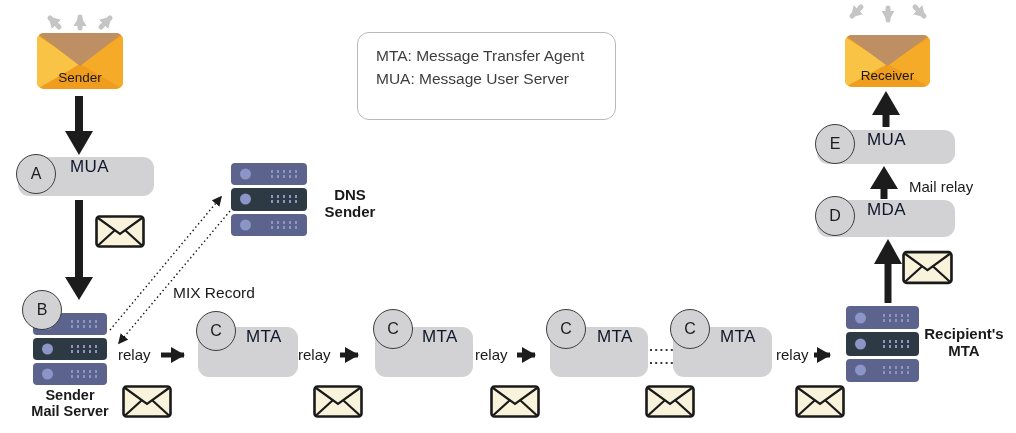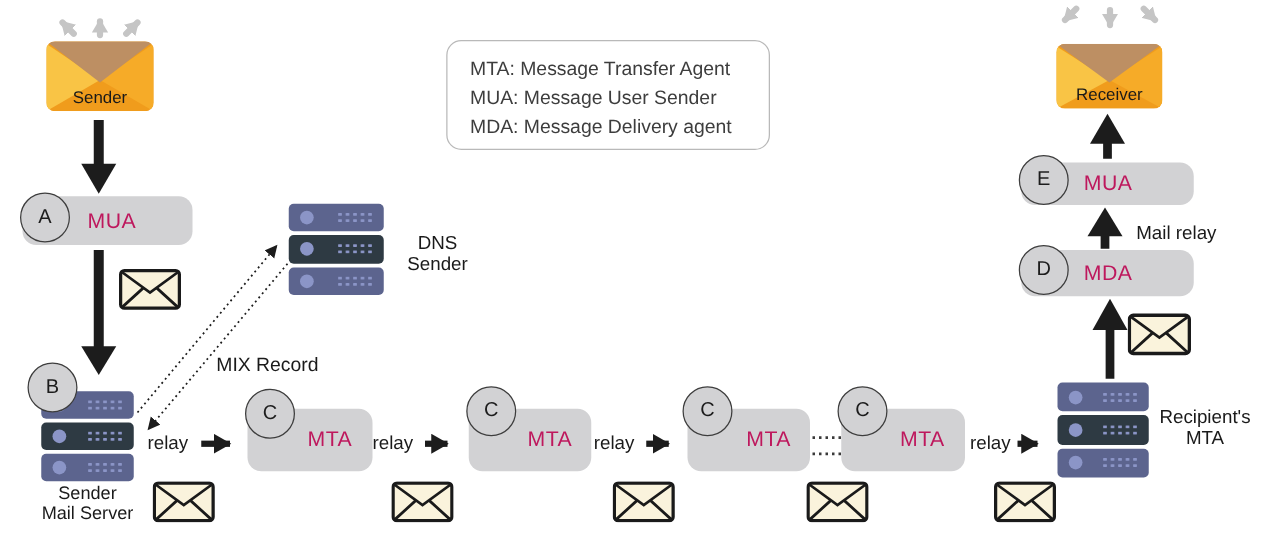--- a/index.html
+++ b/index.html
@@ -2,21 +2,21 @@
 <html><head>
 <meta charset="utf-8">
 <style>
   * { margin:0; padding:0; box-sizing:border-box; }
   body { background:#ffffff; font-family:"Liberation Sans", sans-serif; }
   .canvas { position:relative; width:1016px; height:433px; background:#ffffff; overflow:hidden; }
 
   .overlay { position:absolute; left:0; top:0; width:1016px; height:433px; pointer-events:none; }
 
   
-  .node { position:absolute; background:#d2d2d4; border-radius:11px; display:flex; align-items:center; color:#be185d; }
+  .node { position:absolute; background:#d2d2d4; border-radius:11px; display:flex; color:#0f172a; }
   .node .lbl { font-size:17px; letter-spacing:.4px; }
 
   
   .badge { position:absolute; width:40px; height:40px; border-radius:50%; background:#d2d2d4;
            border:1.6px solid #3d3d3d; display:flex; align-items:center; justify-content:center;
            font-size:16px; color:#1c1c1c; z-index:5; }
 
   
   .server { position:absolute; display:flex; flex-direction:column; gap:3px; z-index:2; }
   .slab { flex:1; border-radius:4px; background:#5c648e; position:relative; }
@@ -31,37 +31,36 @@
   
   .big-env { position:absolute; border-radius:7px; overflow:hidden; z-index:2; }
   .big-env svg { display:block; }
   .env-label { position:absolute; left:0; right:0; text-align:center; font-size:13.5px; color:#191919; }
 
   
   .mail { position:absolute; z-index:3; }
 
   
   .t { position:absolute; color:#1a1a1a; font-size:15px; white-space:nowrap; z-index:4; }
-  .t.center { text-align:center; white-space:normal; }
+  .t.center { text-align:center; white-space:normal;font-weight:bold; }
 
   
   .legend { position:absolute; left:357px; top:32px; width:259px; height:88px;
             border:1.5px solid #b9b9b9; border-radius:12px; background:#fff;
             padding:11px 16px 0 18px; z-index:4; }
   .legend div { font-size:15.5px; line-height:23px; color:#3d3d3d; }
 </style>
 </head>
 <body>
 
 <div class="canvas">
 
   <div class="legend">
     <div>MTA: Message Transfer Agent</div>
-    <div>MUA: Message User Sender</div>
-    <div>MDA: Message Delivery agent</div>
+    <div>MUA: Message User Server</div>
   </div>
 
   <div class="big-env" style="left:37px; top:33px; width:86px; height:56px">
     <svg width="86" height="56" viewBox="0 0 86 56">
       <rect x="0" y="0" width="86" height="56" fill="#f09c1c"></rect>
       <polygon points="0,2 43,31 0,56" fill="#f9c445"></polygon>
       <polygon points="86,2 43,31 86,56" fill="#f6ab28"></polygon>
       <polygon points="0,0 86,0 43,33" fill="#bd8f63"></polygon>
     </svg>
     <span class="env-label" style="top:37px">Sender</span>

